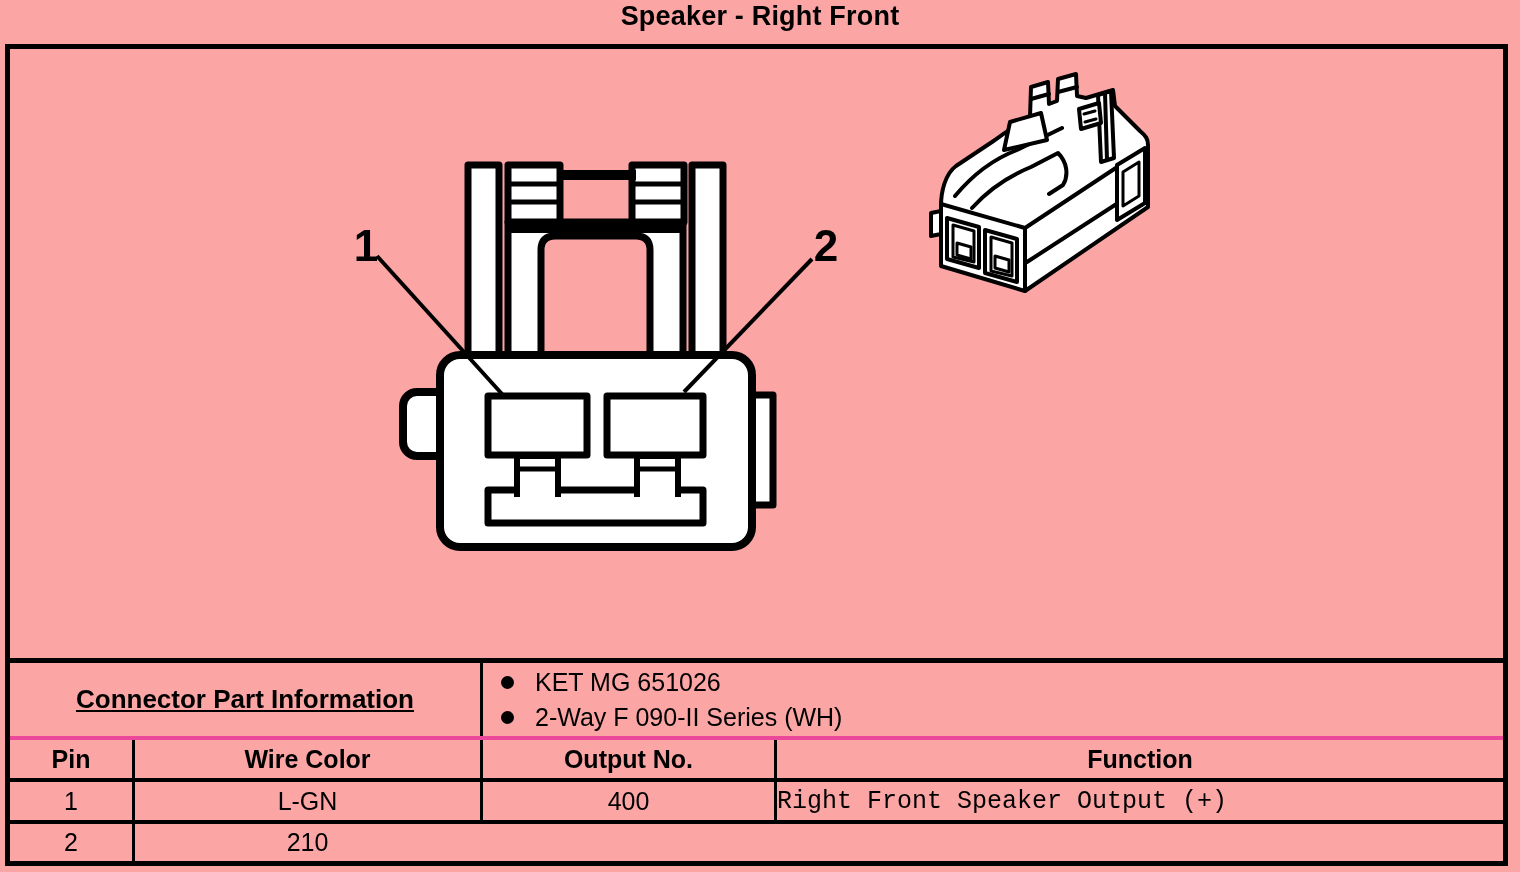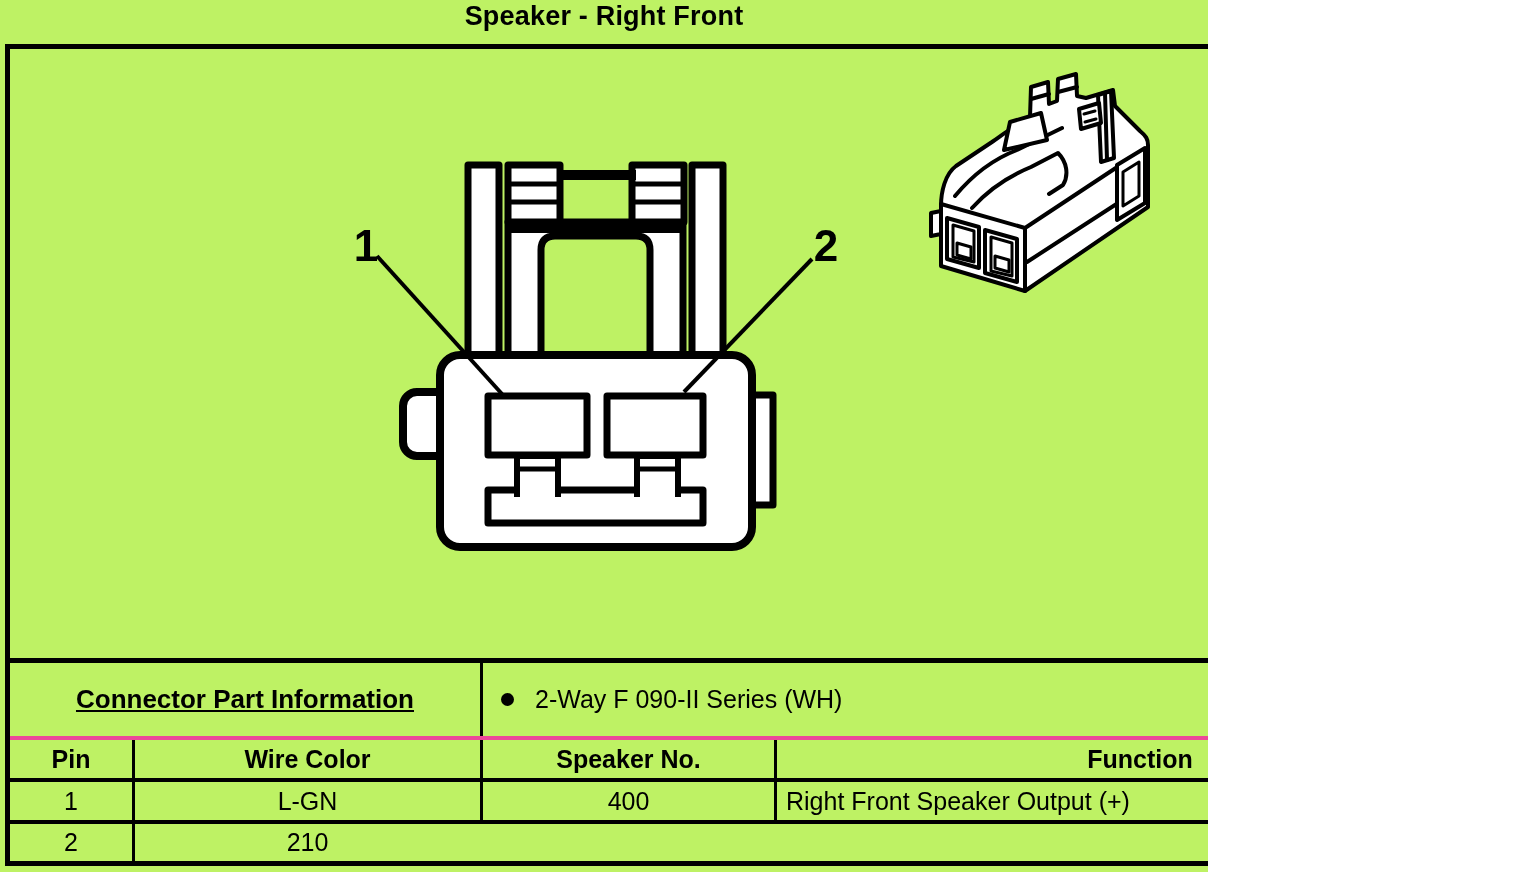--- a/index.html
+++ b/index.html
@@ -1,37 +1,37 @@
 <!DOCTYPE html>
 <html><head>
 <meta charset="utf-8">
 <style>
   html,body{margin:0;padding:0;background:#fff;}
   #page{
-    position:relative;width:1208px;height:872px;background:#bef264;
+    position:relative;width:1520px;height:872px;background:#fca5a5;
     font-family:"Liberation Sans", sans-serif;color:#000;overflow:hidden;
   }
   #doc-title{
     position:absolute;top:0;left:0;right:0;height:34px;line-height:32px;
     text-align:center;font-size:27px;font-weight:bold;letter-spacing:0.2px;
   }
   #frame{
     position:absolute;left:5px;top:44px;width:1503px;height:822px;
     border:5px solid #000;box-sizing:border-box;
     display:flex;flex-direction:column;
   }
   #diagram-area{height:609px;position:relative;}
   #diagram-area svg{display:block;}
   svg text.callout{font-family:"Liberation Sans",sans-serif;font-size:44px;font-weight:bold;fill:#000;}
 
   
   .row{display:grid;box-sizing:border-box;}
   .cell{display:flex;align-items:center;justify-content:center;box-sizing:border-box;min-width:0;}
   .cell.vline{border-left:3px solid #000;}
-  .cell.left{justify-content:flex-start;padding-left:9px;}
+  .cell.left{justify-content:flex-start;font-family:Liberation Mono, monospace;}
   .bold{font-weight:bold;}
 
   #info-row{grid-template-columns:470px 1fr;height:78px;border-top:5px solid #000;}
   #info-label{font-size:26px;text-decoration:underline;}
   #info-items{flex-direction:column;align-items:flex-start;justify-content:center;padding-left:18px;row-gap:6px;}
   .bullet-line{display:flex;align-items:center;font-size:25px;line-height:29px;}
   .bullet-dot{width:13px;height:13px;border-radius:50%;background:#000;margin-right:21px;flex:0 0 auto;}
 
   #header-row{grid-template-columns:122px 348px 294px 1fr;height:42px;border-top:4px solid #ec4899;font-size:25px;}
   .data-row{grid-template-columns:122px 348px 294px 1fr;height:42px;border-top:4px solid #000;font-size:25px;}
@@ -120,29 +120,33 @@
           <path d="M931,213 L941,211 L941,234 L931,236 Z" fill="#fff"></path>
         </g>
       </svg>
     </div>
 
     <div id="info-row" class="row">
       <div class="cell bold" id="info-label">Connector Part Information</div>
       <div class="cell vline" id="info-items">
         <div class="bullet-line">
           <span class="bullet-dot"></span>
+          <span>KET MG 651026</span>
+        </div>
+        <div class="bullet-line">
+          <span class="bullet-dot"></span>
           <span>2-Way F 090-II Series (WH)</span>
         </div>
       </div>
     </div>
 
     <div id="header-row" class="row">
       <div class="cell bold">Pin</div>
       <div class="cell bold vline">Wire Color</div>
-      <div class="cell bold vline">Speaker No.</div>
+      <div class="cell bold vline">Output No.</div>
       <div class="cell bold vline">Function</div>
     </div>
 
     <div class="row data-row">
       <div class="cell">1</div>
       <div class="cell vline">L-GN</div>
       <div class="cell vline">400</div>
       <div class="cell vline left">Right Front Speaker Output (+)</div>
     </div>
 

